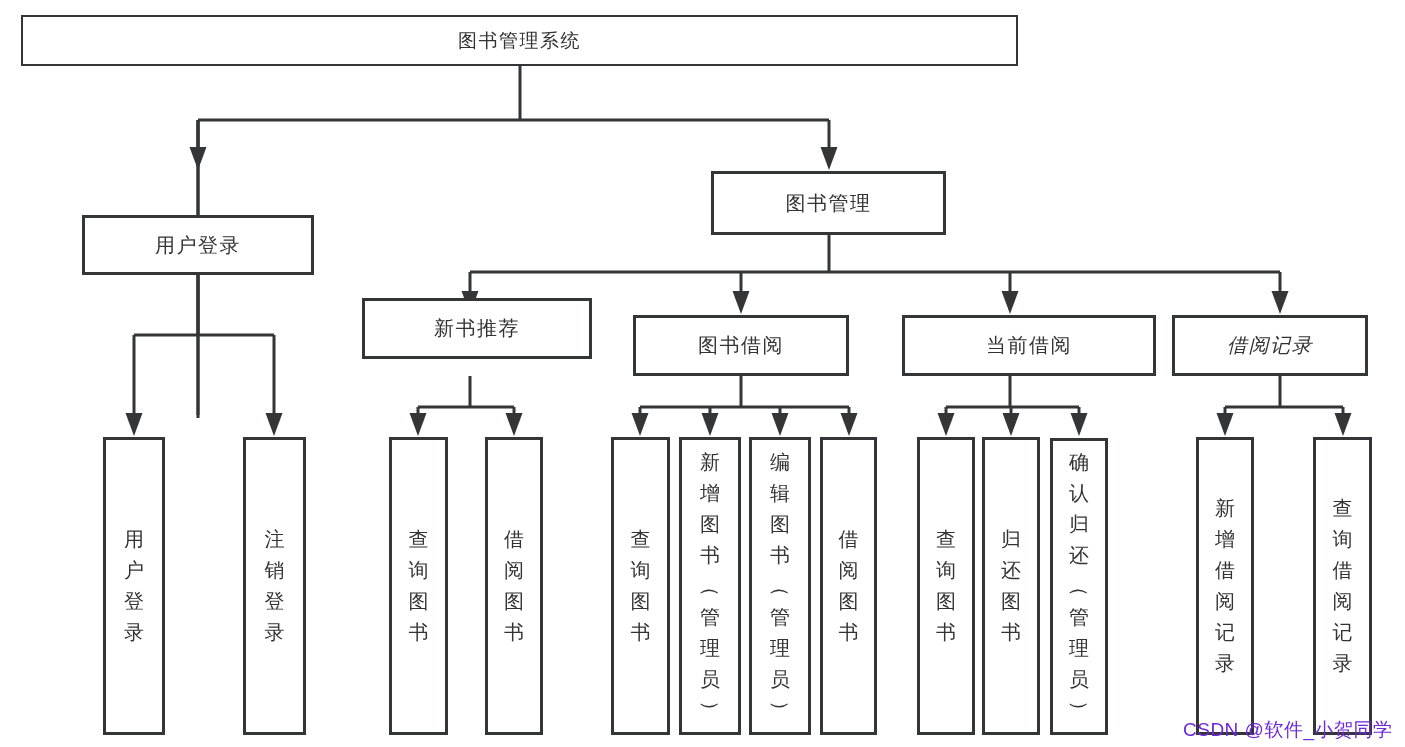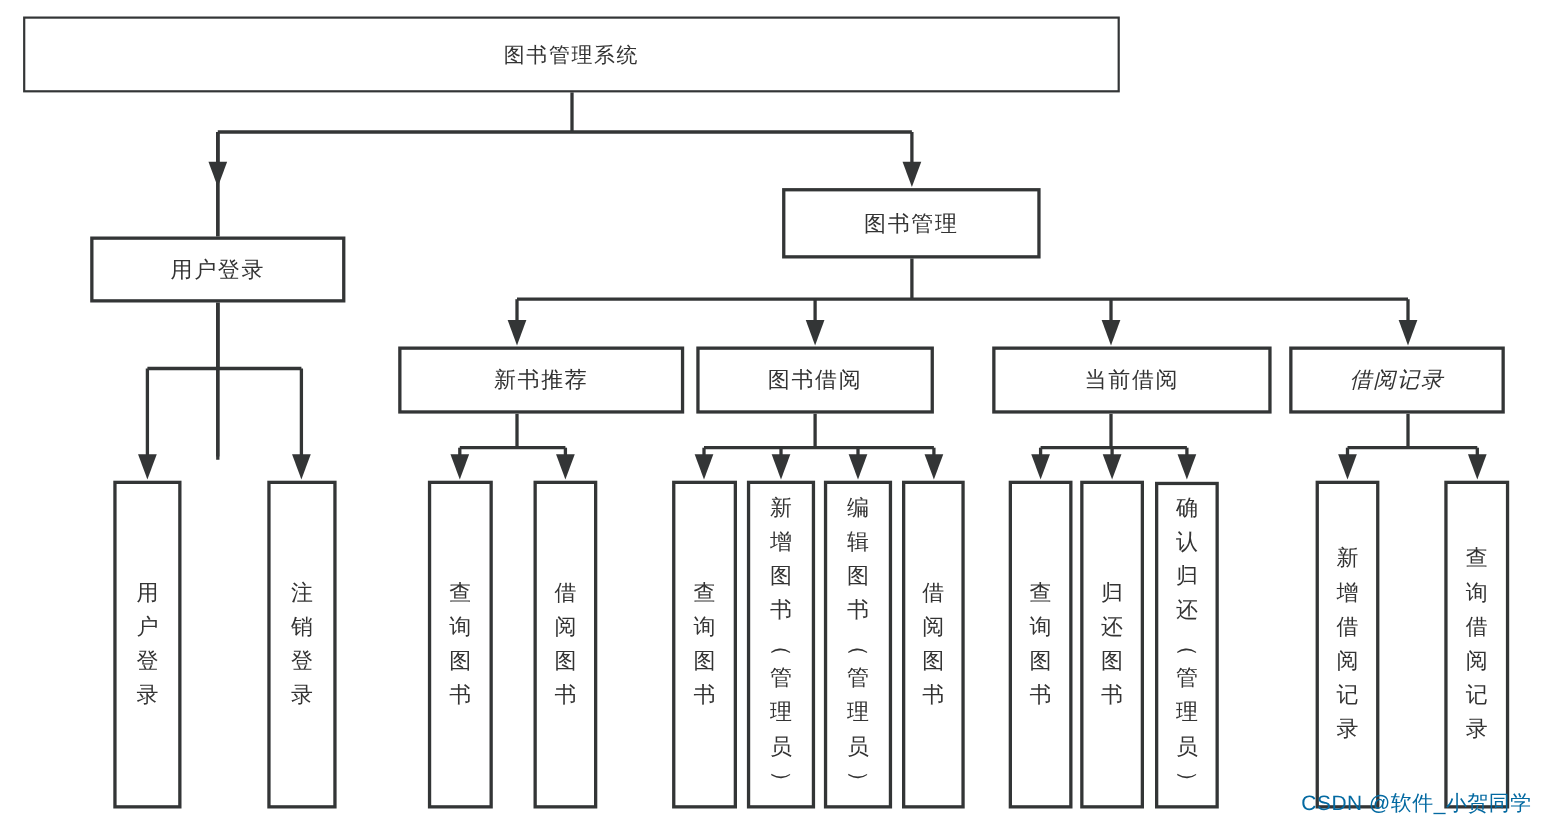--- a/index.html
+++ b/index.html
@@ -16,21 +16,21 @@
   .node.root .hlabel{font-size:19px;}
   .leaf{padding:0;}
   .vtext{
     display:flex;flex-direction:column;align-items:center;justify-content:center;
     width:100%;height:100%;font-size:20px;
   }
   .vch{display:block;line-height:31px;text-align:center;}
   .vch-rot{transform:rotate(90deg);}
   .watermark{
     position:absolute;left:1183px;top:717px;z-index:5;
-    font-size:19px;letter-spacing:0.5px;white-space:nowrap;color:#0369a1;
+    font-size:19px;letter-spacing:0.5px;white-space:nowrap;color:#6d28d9;
   }
 </style>
 </head>
 <body>
 
 <div class="stage">
 
   <svg class="connectors" viewBox="0 0 1405 747" xmlns="http://www.w3.org/2000/svg">
     <g stroke="#333536" stroke-width="3" fill="none">
 
@@ -96,32 +96,32 @@
       <polygon points="780,436 771.5,413 788.5,413"></polygon>
       <polygon points="849,436 840.5,413 857.5,413"></polygon>
       <polygon points="946,436 937.5,413 954.5,413"></polygon>
       <polygon points="1011,436 1002.5,413 1019.5,413"></polygon>
       <polygon points="1079,436 1070.5,413 1087.5,413"></polygon>
       <polygon points="1225,436 1216.5,413 1233.5,413"></polygon>
       <polygon points="1343,436 1334.5,413 1351.5,413"></polygon>
     </g>
   </svg>
 
-  <div class="node root" style="left:21px;top:15px;width:997px;height:69px;border-width:2px;">
+  <div class="node root" style="left:21px;top:15px;width:997px;height:51px;border-width:2px;">
     <span class="hlabel">图书管理系统</span>
   </div>
 
   <div class="node" style="left:82px;top:171px;width:232px;height:60px;margin-top:44px;">
     <span class="hlabel">用户登录</span>
   </div>
   <div class="node" style="left:711px;top:171px;width:235px;height:64px;">
     <span class="hlabel">图书管理</span>
   </div>
 
-  <div class="node" style="left:362px;top:315px;width:260px;height:61px;">
+  <div class="node" style="left:362px;top:298px;width:230px;height:61px;">
     <span class="hlabel">新书推荐</span>
   </div>
   <div class="node" style="left:633px;top:315px;width:216px;height:61px;">
     <span class="hlabel">图书借阅</span>
   </div>
   <div class="node" style="left:902px;top:315px;width:254px;height:61px;">
     <span class="hlabel">当前借阅</span>
   </div>
   <div class="node" style="left:1172px;top:315px;width:196px;height:61px;font-style:italic;">
     <span class="hlabel">借阅记录</span>

